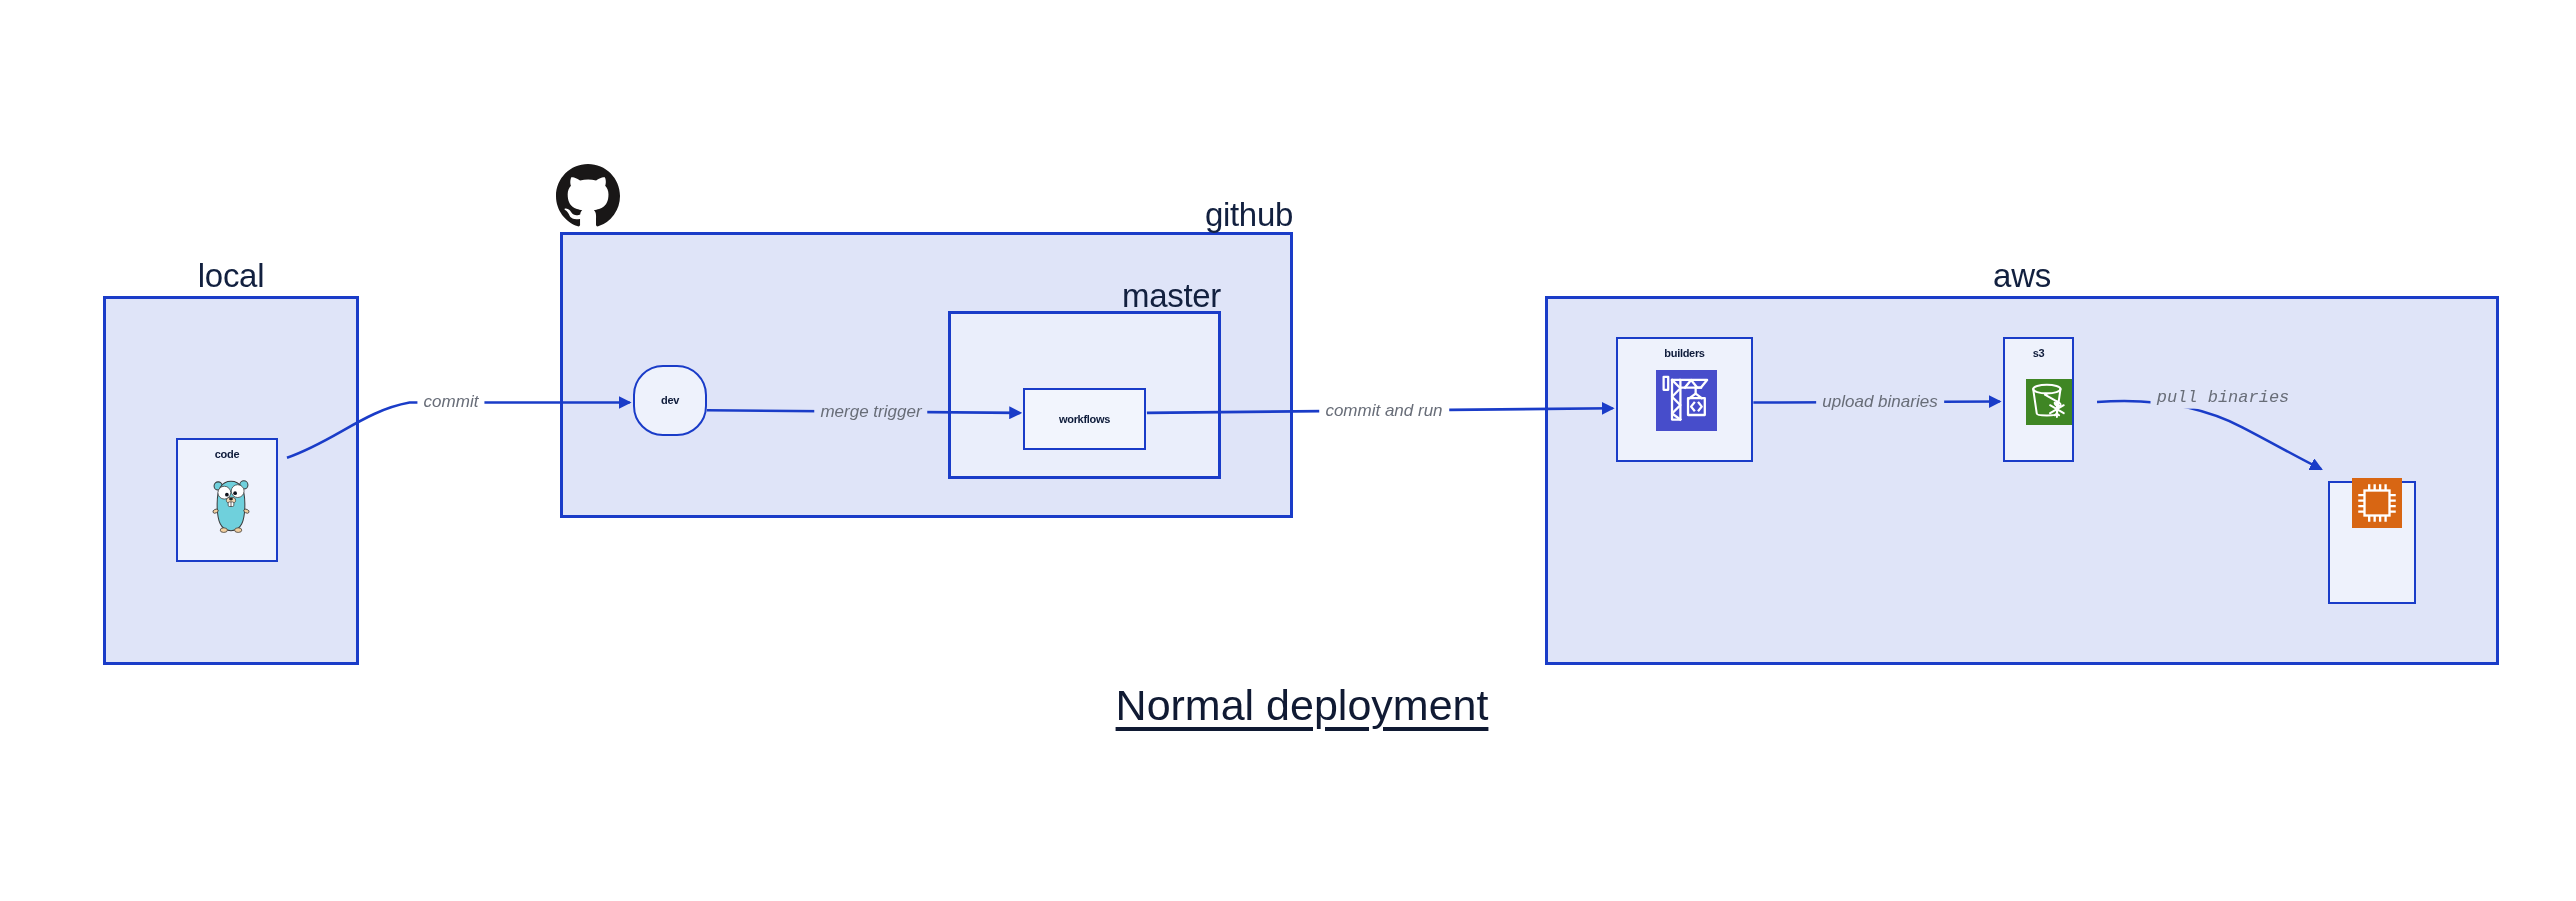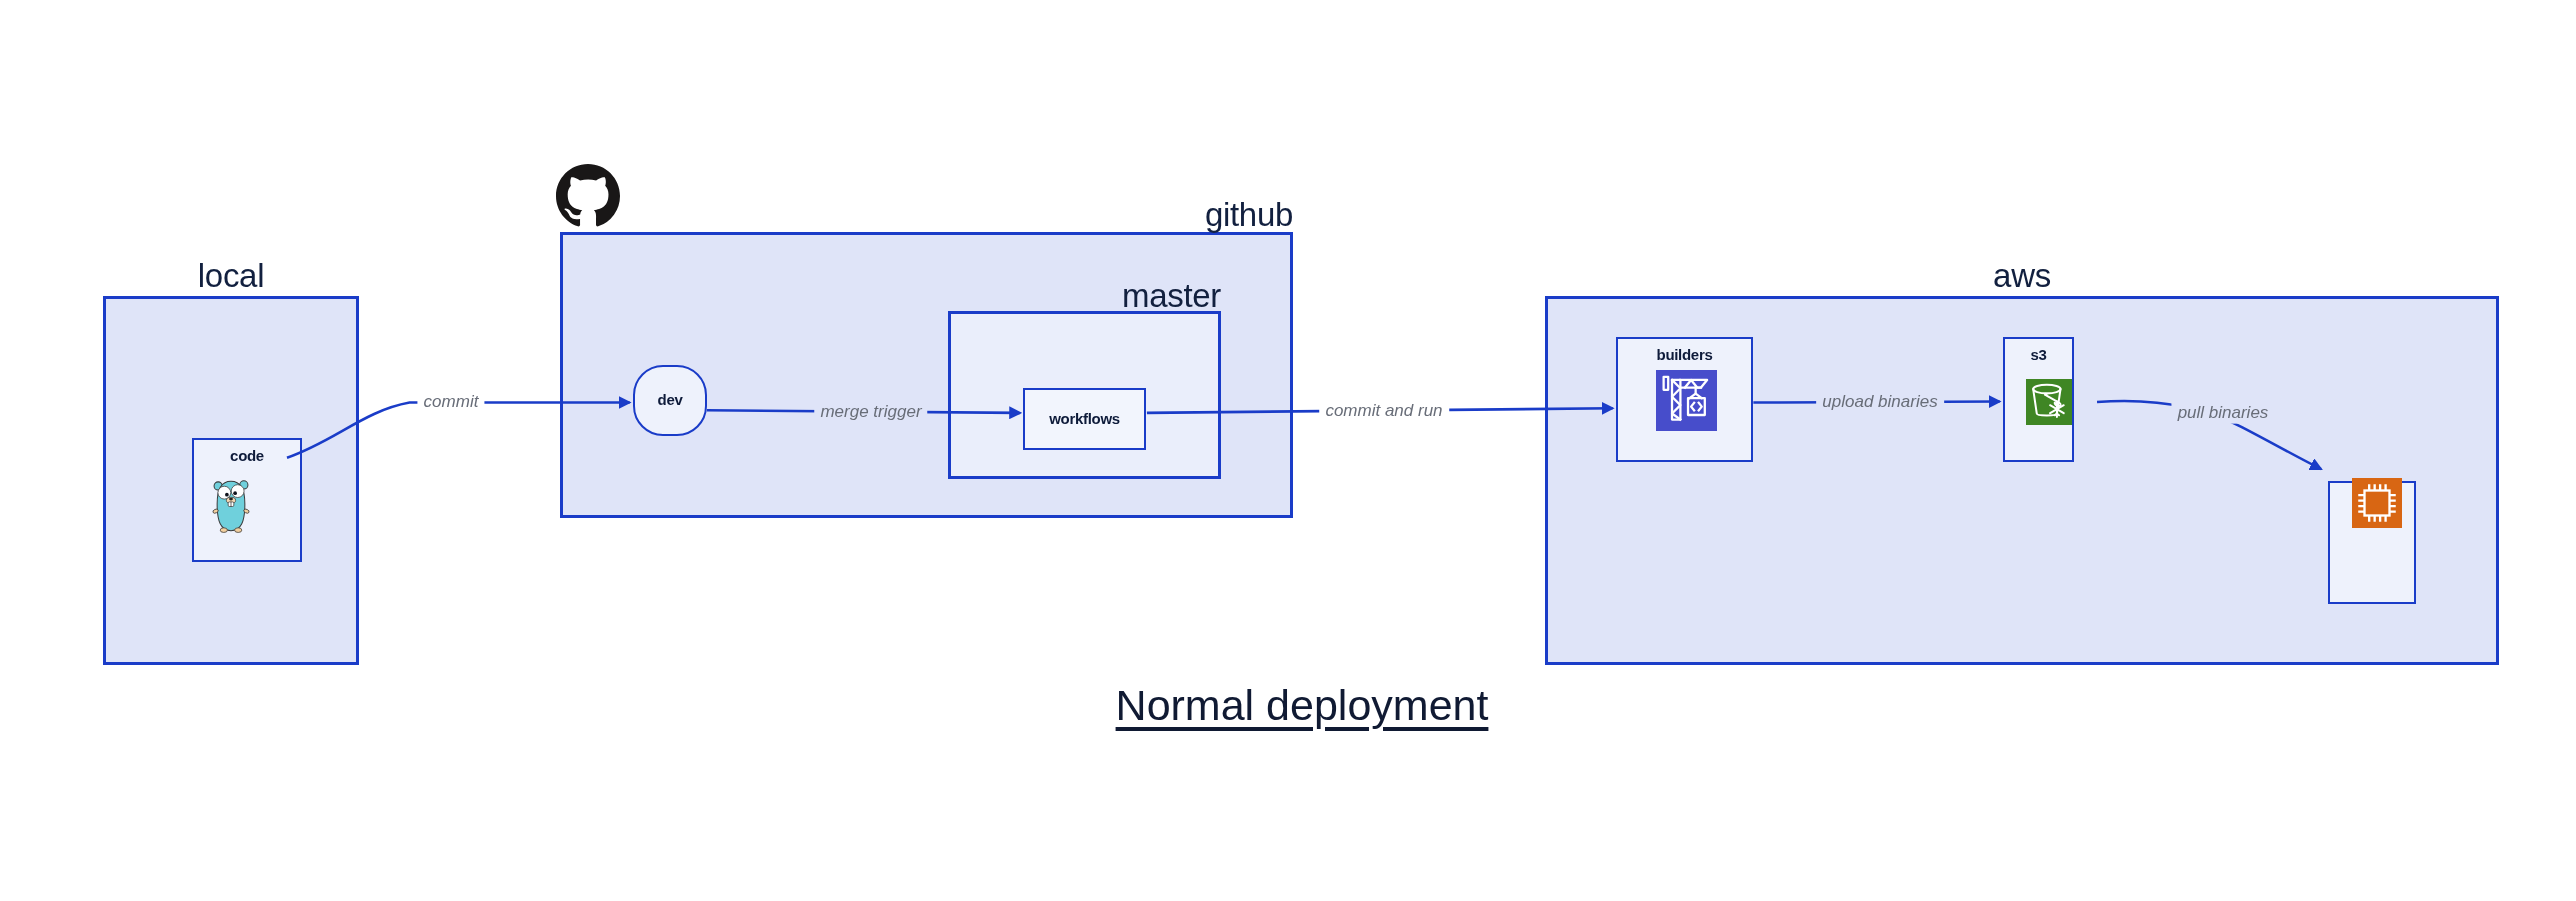--- a/index.html
+++ b/index.html
@@ -32,21 +32,21 @@
   .node{
     position:absolute;
     background:var(--node-fill);
     border:2.6px solid var(--border-blue);
     box-sizing:border-box;
     display:flex;flex-direction:column;align-items:center;
   }
   .node.level3{background:var(--inner-fill);}
   .node .node-label{
     margin-top:8.2px;
-    font-size:15px;font-weight:bold;
+    font-size:11px;font-weight:bold;
     color:var(--node-label-dark);
     letter-spacing:-0.3px;
     line-height:1.1;
   }
   .node.v-center{justify-content:center;}
   .node.v-center .node-label{margin-top:0;}
   .container-label{
     position:absolute;
     font-size:33px;
     color:var(--label-dark);
@@ -89,21 +89,21 @@
   <div class="container" style="left:103px;top:296px;width:256px;height:369px;"></div>
   <div class="container" style="left:560px;top:232px;width:733px;height:286px;"></div>
   <div class="container level2" style="left:948px;top:311px;width:273px;height:168px;"></div>
   <div class="container" style="left:1545px;top:296px;width:954px;height:369px;"></div>
 
   <div class="container-label center" style="left:103px;width:256px;top:259px;">local</div>
   <div class="container-label right" style="left:560px;width:733px;top:198px;">github</div>
   <div class="container-label center" style="left:948px;width:273px;top:279px;text-align:right;">master</div>
   <div class="container-label center" style="left:1545px;width:954px;top:259px;">aws</div>
 
-  <div class="node" style="left:192px;top:438px;width:110px;height:124px;">
+  <div class="node" style="left:176px;top:438px;width:102px;height:124px;">
     <div class="node-label">code</div>
   </div>
 
   <div class="node v-center" style="left:633px;top:365px;width:74px;height:71px;border-radius:30px;">
     <div class="node-label">dev</div>
   </div>
 
   <div class="node v-center level3" style="left:1023px;top:388px;width:123px;height:62px;">
     <div class="node-label">workflows</div>
   </div>
@@ -193,18 +193,18 @@
       <path d="M2226 801 L3130 792" marker-end="url(#ah)"></path>
       <path d="M3403 781 L3881 779" marker-end="url(#ah)"></path>
       <path d="M4070 780 C4180 772 4275 789 4352 829 C4410 859 4455 885 4505 910" marker-end="url(#ah)"></path>
     </g>
   </svg>
 
   <div class="edge-label on-white" style="left:451px;top:402px;">commit</div>
   <div class="edge-label on-fill" style="left:871px;top:412px;">merge trigger</div>
   <div class="edge-label on-white" style="left:1384px;top:411px;">commit and run</div>
   <div class="edge-label on-fill" style="left:1880px;top:402px;">upload binaries</div>
-  <div class="edge-label on-fill" style="left:2223px;top:413px;">pull binaries</div>
+  <div class="edge-label on-fill" style="left:2223px;top:398px;font-family:Liberation Mono, monospace;">pull binaries</div>
 
   <div class="diagram-title" style="left:1302px;top:683px;">Normal deployment</div>
 
 </div>
 
 
 </body></html>

